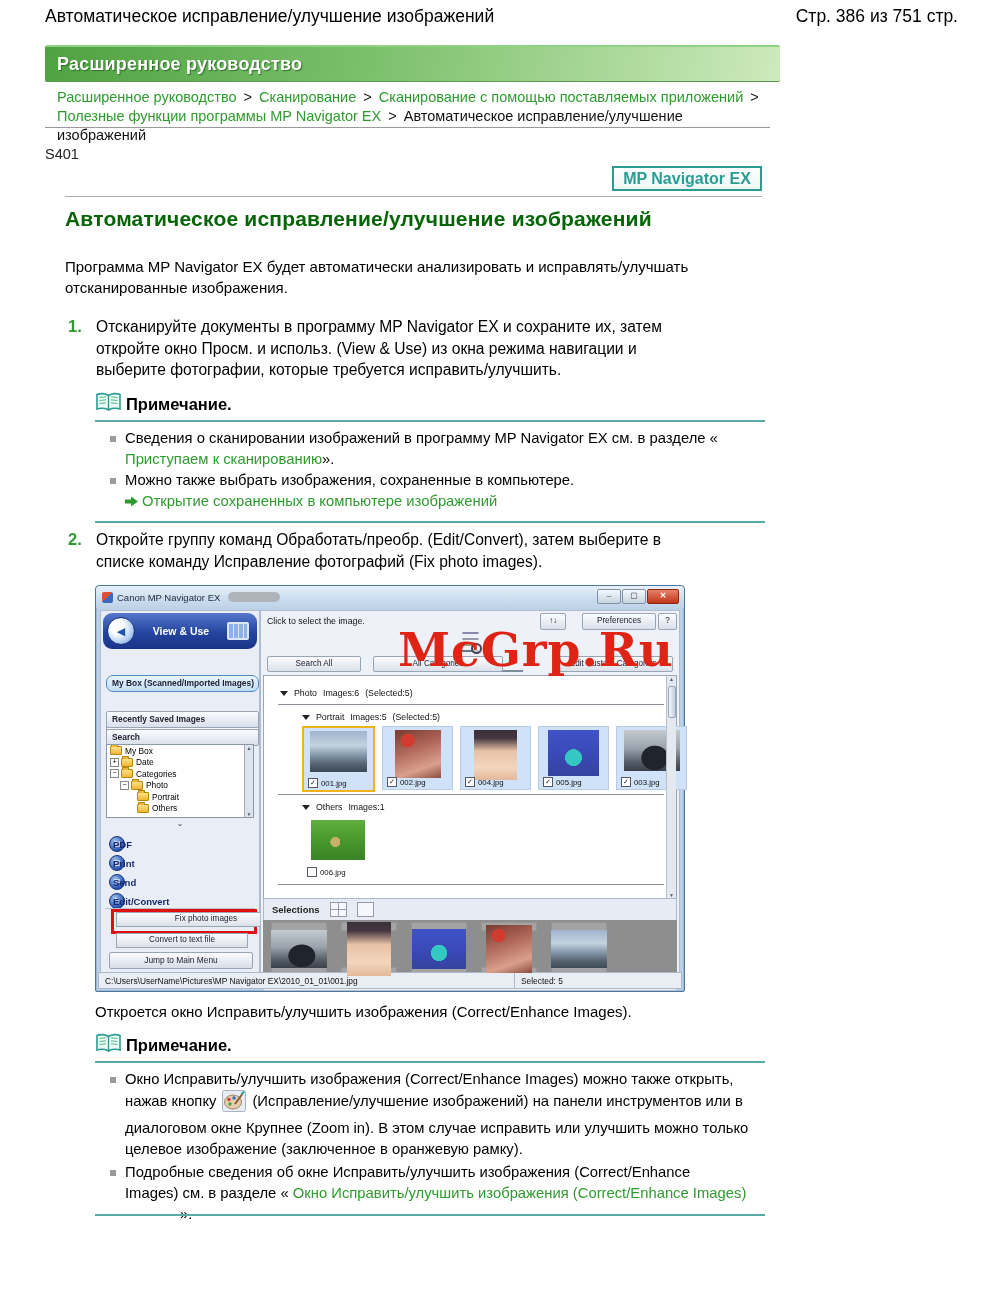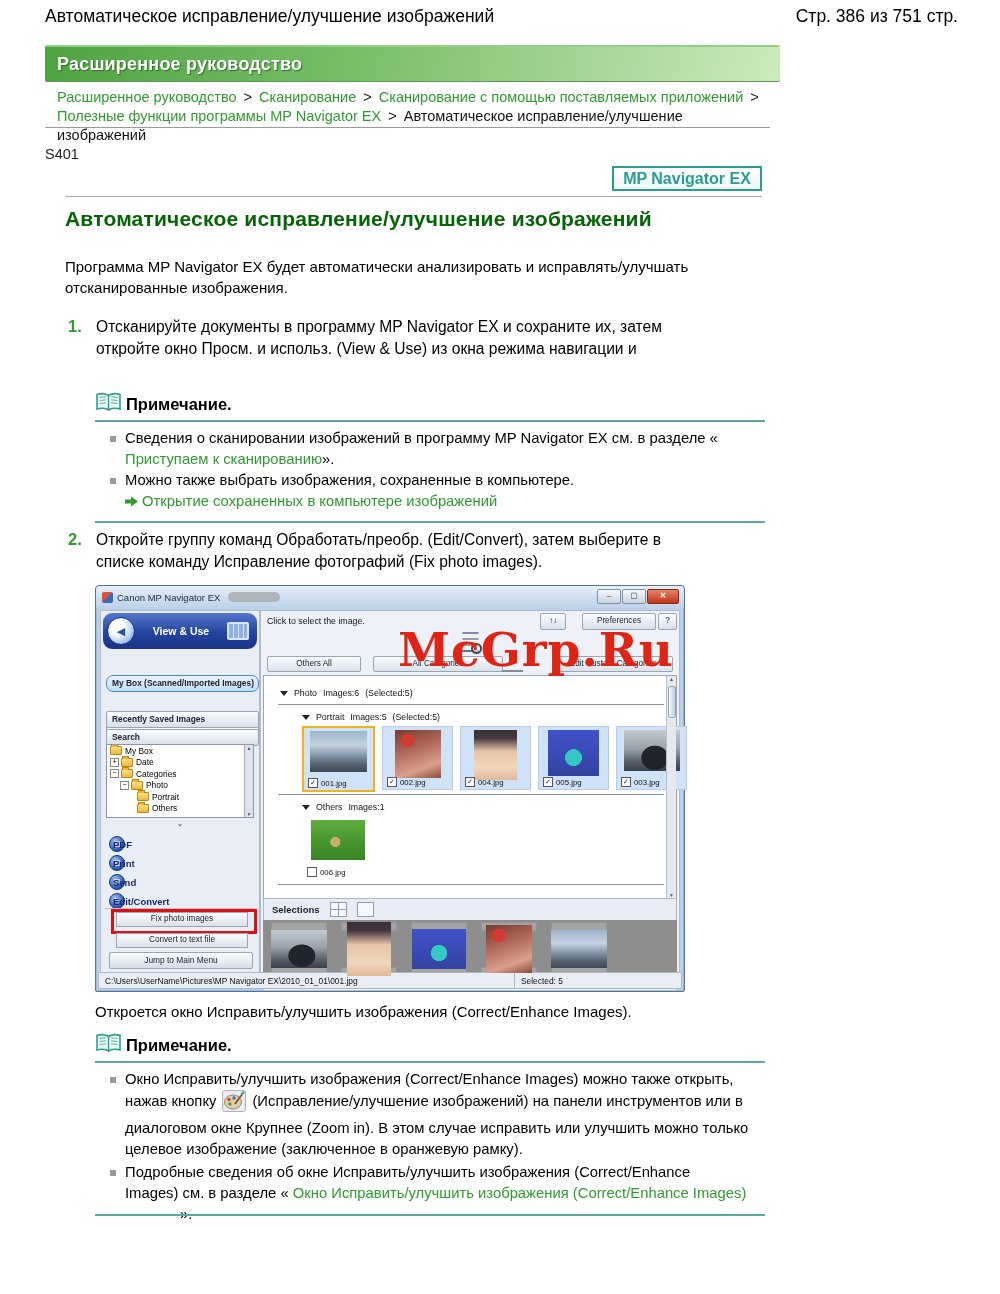--- a/index.html
+++ b/index.html
@@ -224,20 +224,21 @@
   <div class="intro">
     <div>Программа MP Navigator EX будет автоматически анализировать и исправлять/улучшать</div>
     <div>отсканированные изображения.</div>
   </div>
 
   <div class="step" style="top:316px;">
     <span class="num">1.</span>
     <div class="stext">
       <div>Отсканируйте документы в программу MP Navigator EX и сохраните их, затем</div>
       <div>откройте окно Просм. и использ. (View &amp; Use) из окна режима навигации и</div>
+      <div>выберите фотографии, которые требуется исправить/улучшить.</div>
     </div>
   </div>
 
   <div class="note" style="top:392px;">
     <div class="note-head">
       <span>
         <svg width="27" height="21" viewBox="0 0 27 21">
           <path d="M13.5 3.5 C10.5 1.2 5 1.2 2 2.4 L2 17 C5 15.8 10.5 15.8 13.5 18 C16.5 15.8 22 15.8 25 17 L25 2.4 C22 1.2 16.5 1.2 13.5 3.5 Z" fill="#eafaf5" stroke="#2a9d93" stroke-width="1.6"></path>
           <line x1="13.5" y1="3.5" x2="13.5" y2="18" stroke="#2a9d93" stroke-width="1.4"></line>
           <line x1="4.5" y1="5.5" x2="11" y2="4.8" stroke="#57b887" stroke-width="1"></line>
@@ -351,21 +352,21 @@
         <span class="task-ic">✉</span>
         <span class="tlabel">Send</span>
       </div>
       <div class="task" style="top:281px;">
         <span class="task-ic">✎</span>
         <span class="tlabel">Edit/Convert</span>
       </div>
       <div class="sep-line" style="top:297px;"></div>
 
       <div class="redbox"></div>
-      <div class="sub-btn" style="top:301px;">Fix photo images</div>
+      <div class="sub-btn" style="top:301px;padding-left:24px;">Fix photo images</div>
       <div class="sub-btn" style="top:322px;">Convert to text file</div>
 
       <div class="jump-btn">Jump to Main Menu</div>
     </div>
 
     <div class="content">
       <div class="hintrow">
         <span class="hint">Click to select the image.</span>
         <span class="pref-cluster">
           <span class="mini-btn" style="width:24px;font-weight:bold;">↑↓</span>
@@ -393,21 +394,21 @@
           <span class="thumb"></span>
         </span>
         <span class="img-lg"></span>
         <span class="dropdown">
           <span>Categories</span>
           <span class="dd">▼</span>
         </span>
       </div>
 
       <div class="btnrow">
-        <span class="cat-btn" style="left:2px;width:92px;">Others All</span>
+        <span class="cat-btn" style="left:2px;width:92px;">Search All</span>
         <span class="cat-btn" style="left:108px;width:128px;">All Categories</span>
         <span class="cat-btn" style="right:2px;width:118px;">Edit Custom Categories</span>
       </div>
 
       <div class="listarea">
         <div class="gh" style="top:12px;left:16px;">
           <span class="tri-down"></span>
           <span>Photo</span>
           <span>Images:6</span>
           <span>(Selected:5)</span>

